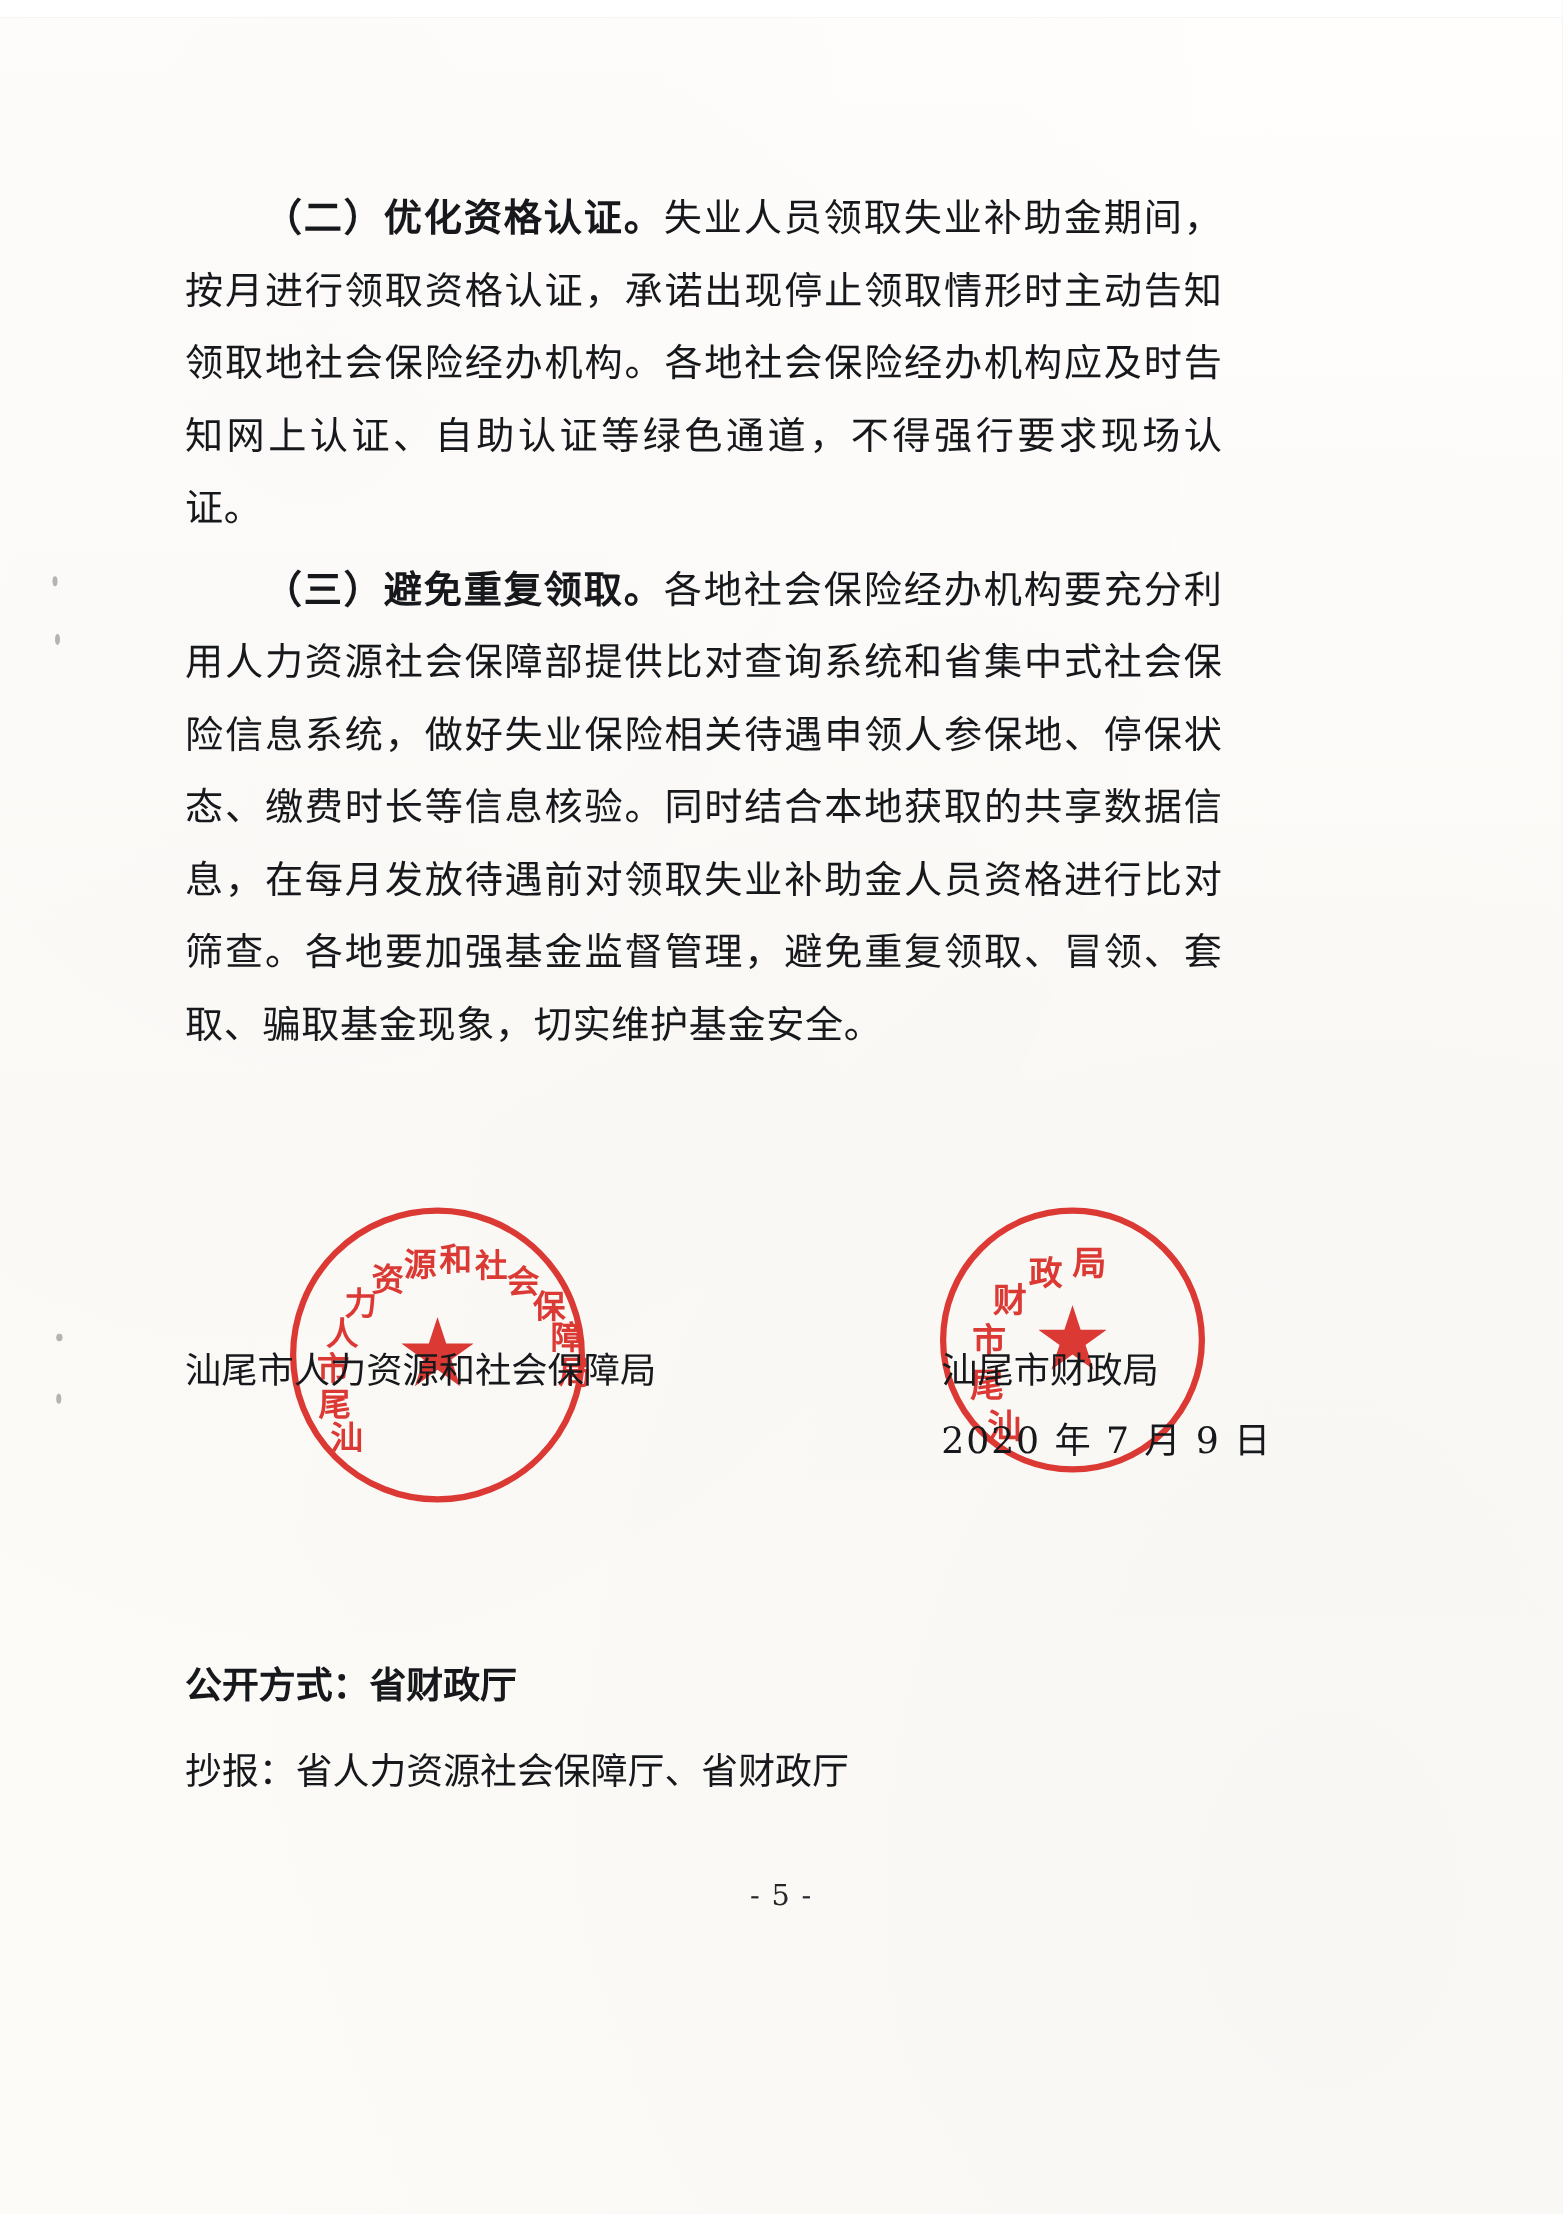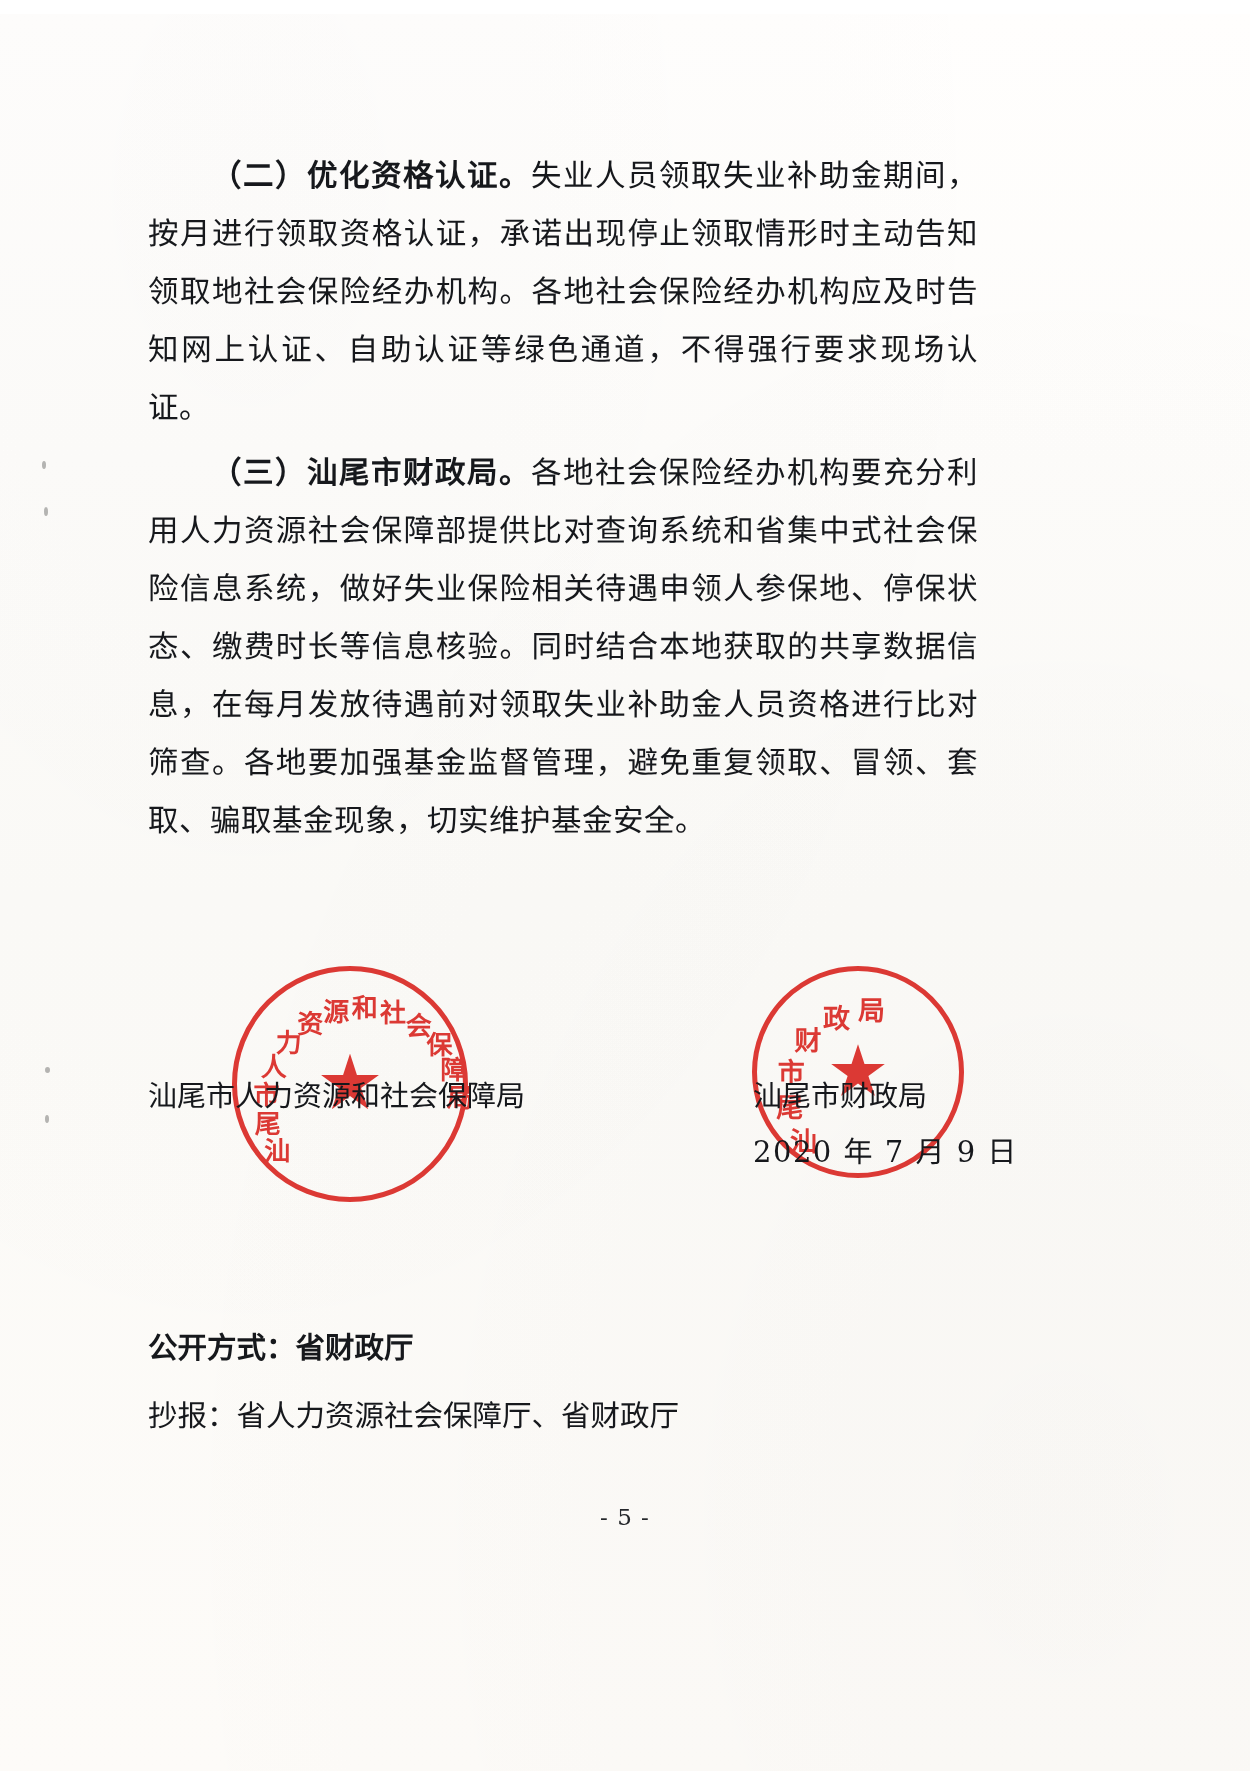--- a/index.html
+++ b/index.html
@@ -176,21 +176,21 @@
   <div class="speck" style="left:45px; top:1053px; width:5px; height:6px;"></div>
   <div class="speck" style="left:45px; top:1101px; width:4px; height:8px;"></div>
 
   <div class="content">
 
     <div class="blk">
       <p class="para"><span class="indent"></span><span class="hd">（二）优化资格认证。</span><span>失业人员领取失业补助金期间，按月进行领取资格认证，承诺出现停止领取情形时主动告知领取地社会保险经办机构。各地社会保险经办机构应及时告知网上认证、自助认证等绿色通道，不得强行要求现场认证。</span></p>
     </div>
 
     <div class="blk">
-      <p class="para"><span class="indent"></span><span class="hd">（三）汕尾市财政局。</span><span>各地社会保险经办机构要充分利用人力资源社会保障部提供比对查询系统和省集中式社会保险信息系统，做好失业保险相关待遇申领人参保地、停保状态、缴费时长等信息核验。同时结合本地获取的共享数据信息，在每月发放待遇前对领取失业补助金人员资格进行比对筛查。各地要加强基金监督管理，避免重复领取、冒领、套取、骗取基金现象，切实维护基金安全。</span></p>
+      <p class="para"><span class="indent"></span><span class="hd">（三）避免重复领取。</span><span>各地社会保险经办机构要充分利用人力资源社会保障部提供比对查询系统和省集中式社会保险信息系统，做好失业保险相关待遇申领人参保地、停保状态、缴费时长等信息核验。同时结合本地获取的共享数据信息，在每月发放待遇前对领取失业补助金人员资格进行比对筛查。各地要加强基金监督管理，避免重复领取、冒领、套取、骗取基金现象，切实维护基金安全。</span></p>
     </div>
 
 
   </div>
 
   <div class="seal" id="seal-hr">
     <div class="seal-inner">
       <div class="seal-text">
         <span style="transform: rotate(-118deg) translate(0,-97px) rotate(118deg); font-size:26px;">汕</span>
         <span style="transform: rotate(-101deg) translate(0,-97px) rotate(101deg); font-size:26px;">尾</span>

